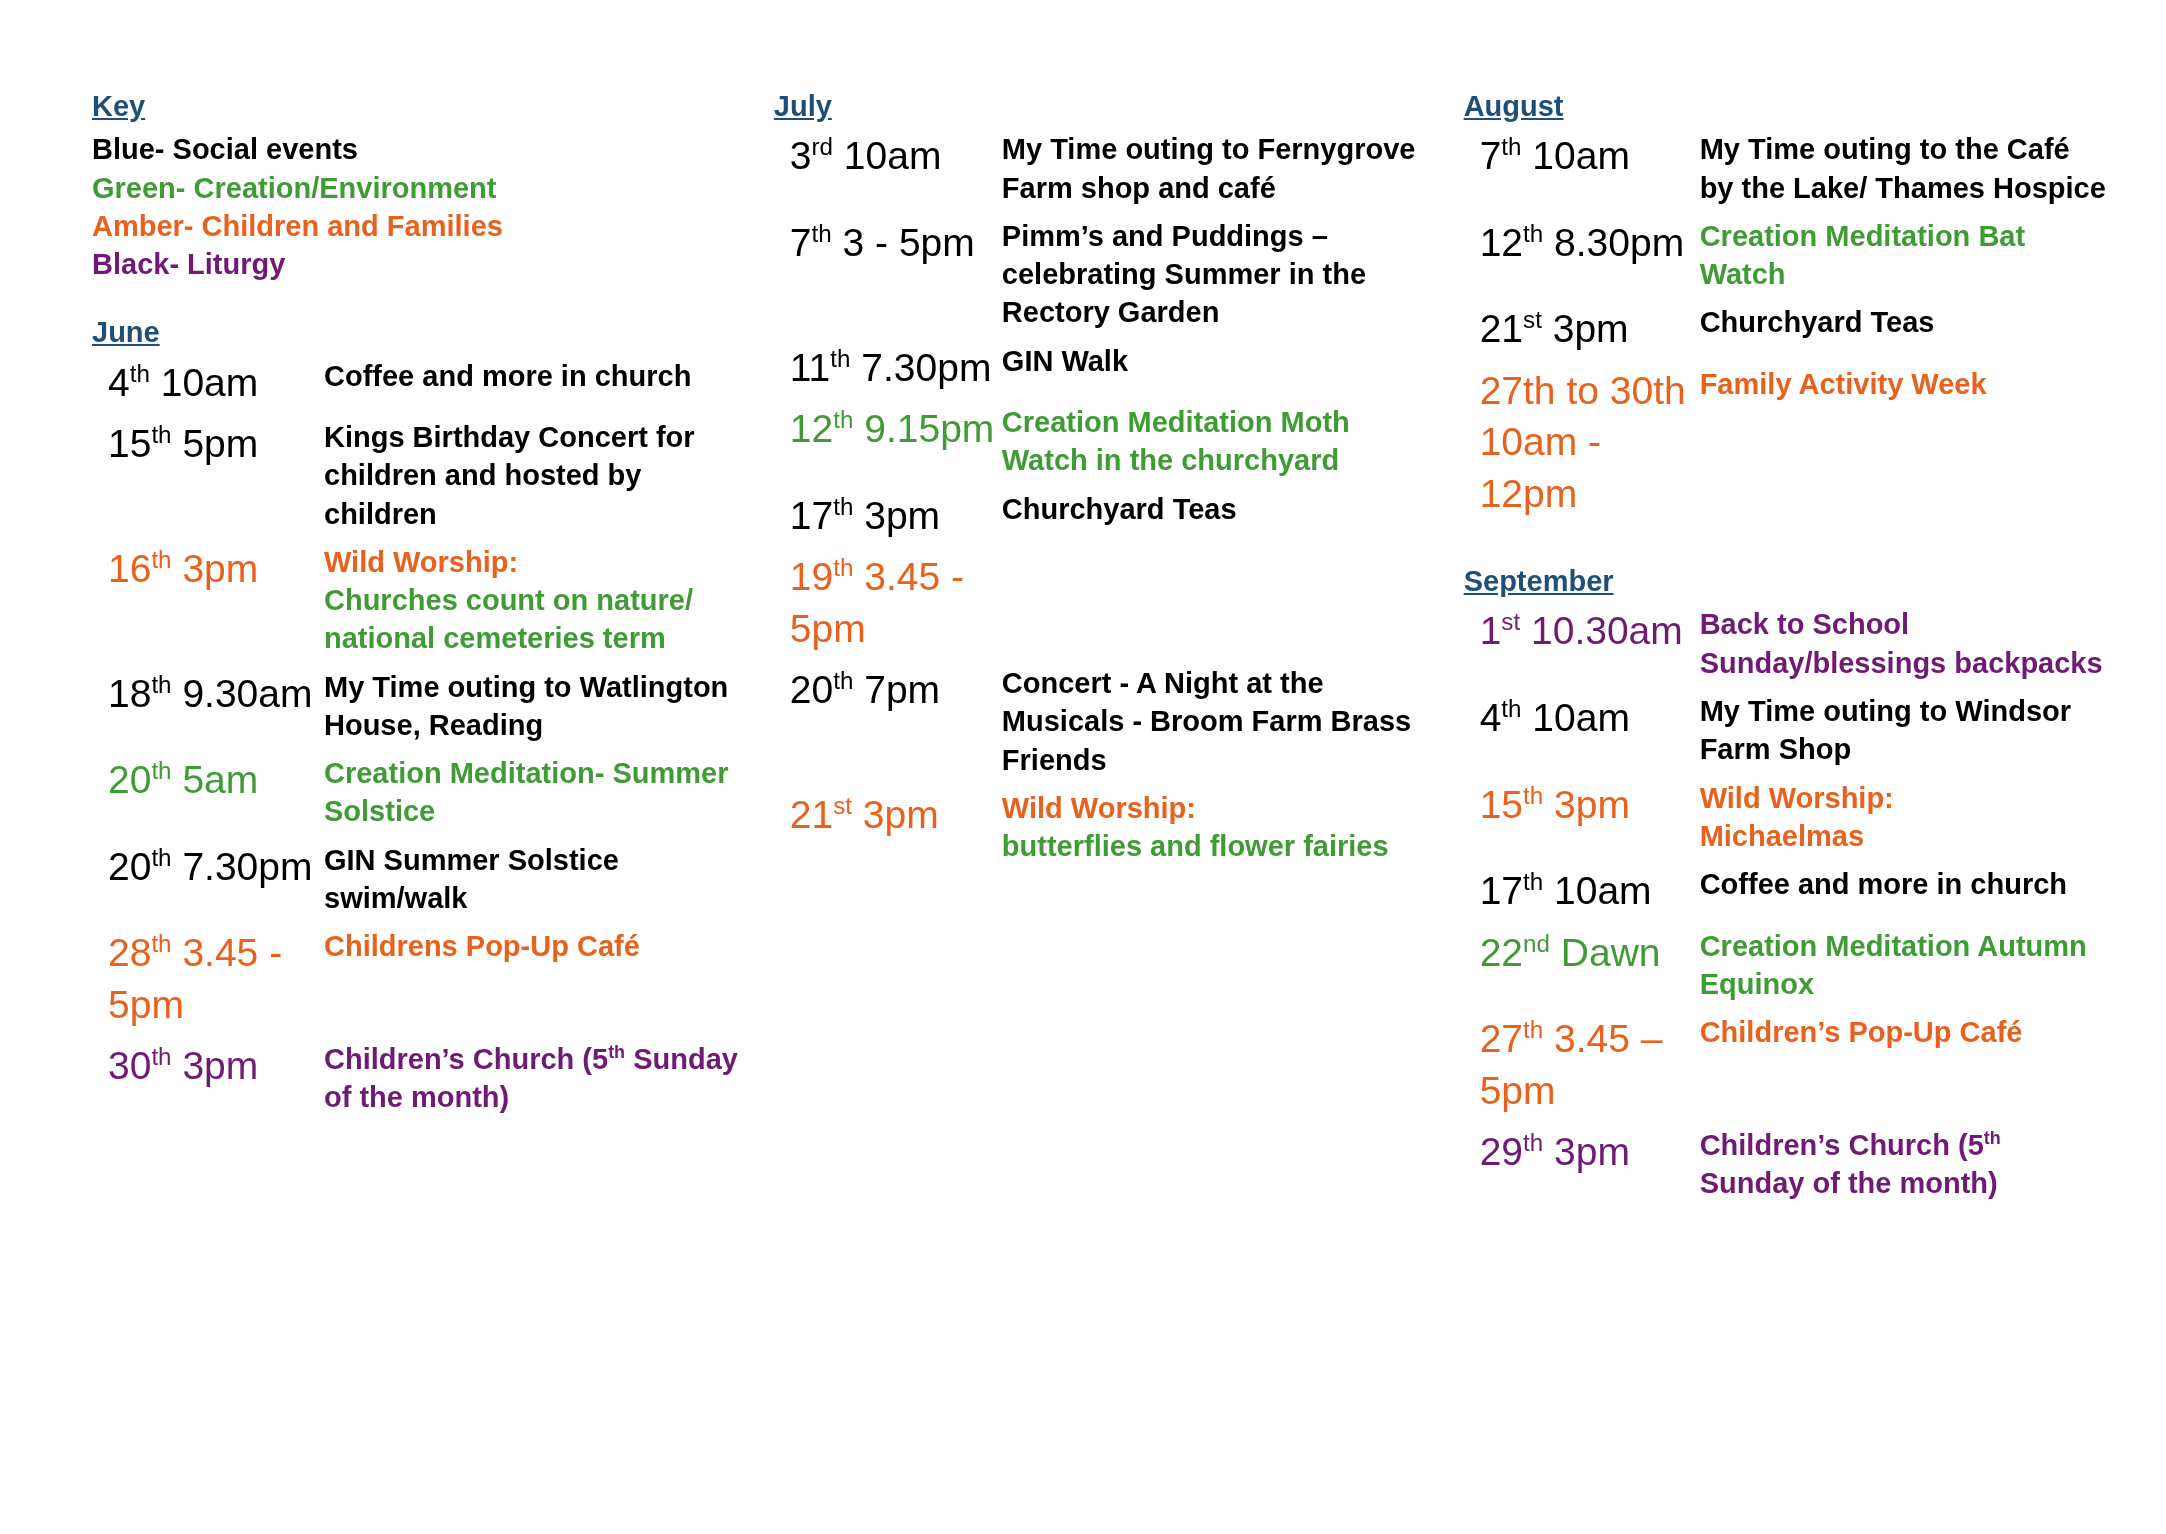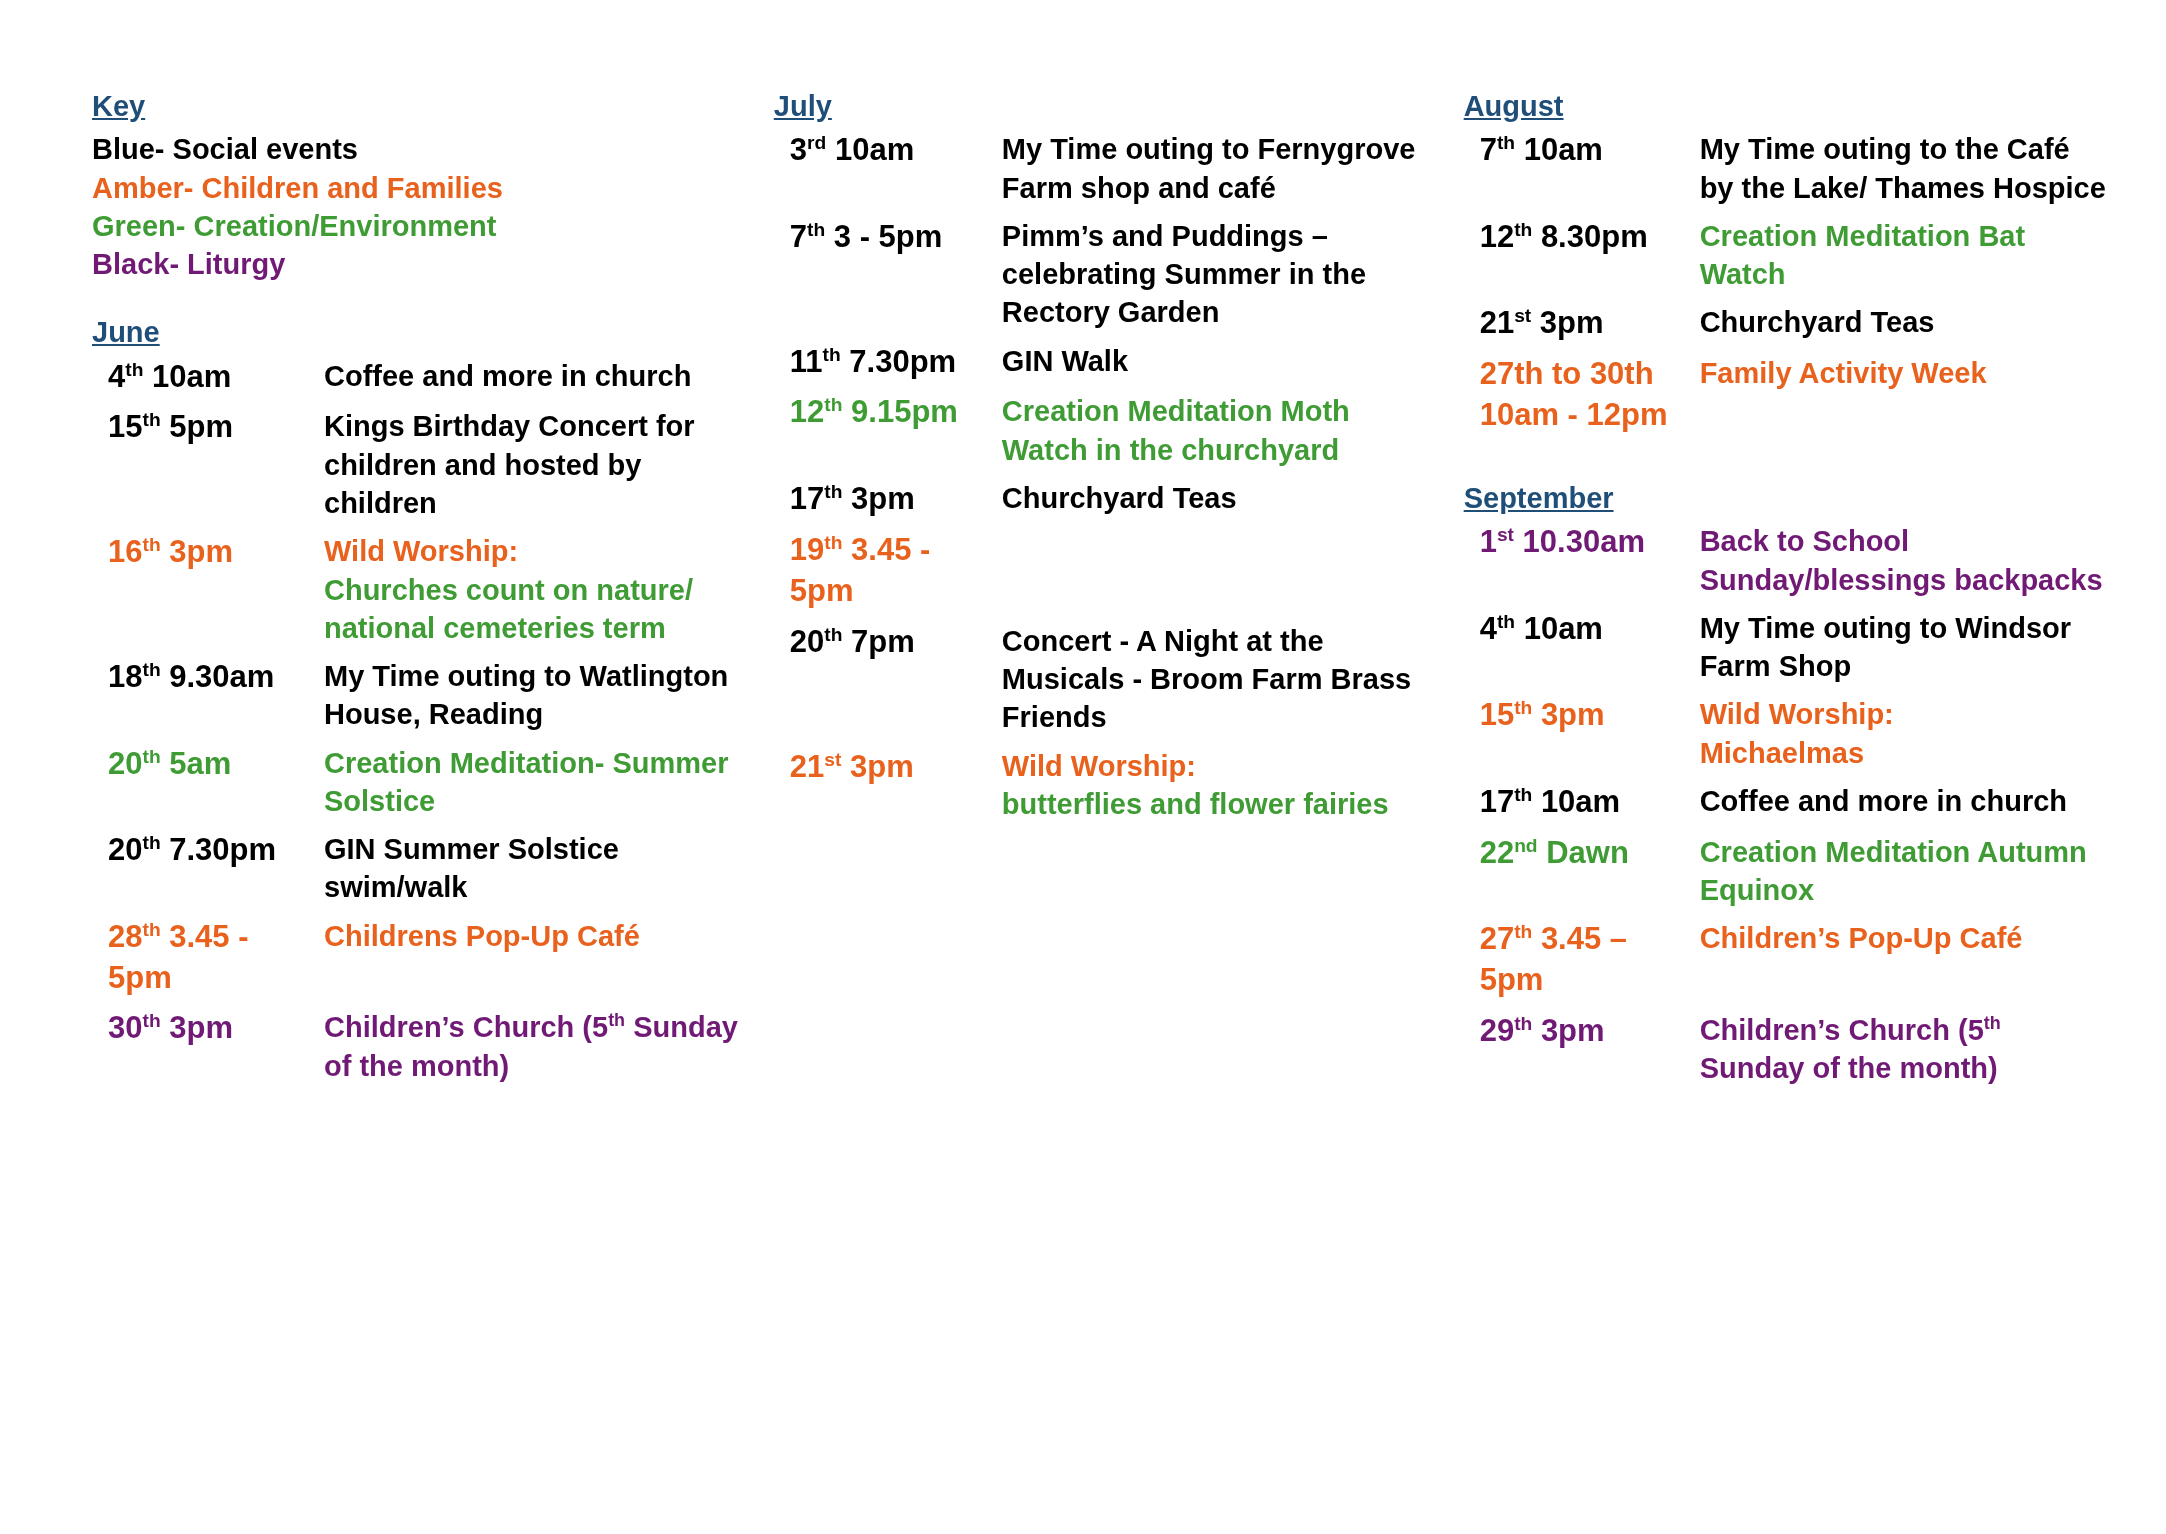--- a/index.html
+++ b/index.html
@@ -50,22 +50,22 @@
     line-height: 1.32;
     white-space: nowrap;
   }
 
   .event {
     display: flex;
     align-items: flex-start;
     margin-bottom: 10px;
   }
   .event .when {
-    font-size: 31px;
-    font-weight: bold;
+    font-size: 39px;
+    font-weight: normal;
     line-height: 1.32;
     width: 232px;
     flex: 0 0 232px;
     padding-left: 16px;
     box-sizing: border-box;
   }
   .event .what {
     font-size: 29px;
     font-weight: bold;
     line-height: 1.32;
@@ -93,22 +93,22 @@
 <body>
 
 <div class="page">
   <div class="columns">
 
     <div class="col col-1">
 
       <div class="key-block">
         <div class="month-head">Key</div>
         <div class="key-line c-blue">Blue- Social events</div>
+        <div class="key-line c-green">Green- Creation/Environment</div>
         <div class="key-line c-amber">Amber- Children and Families</div>
-        <div class="key-line c-green">Green- Creation/Environment</div>
         <div class="key-line c-black">Black- Liturgy</div>
       </div>
 
       <div class="spacer-sm"></div>
 
       <div class="month-head">June</div>
 
       <div class="event">
         <div class="when c-blue">4<sup>th</sup> 10am</div>
         <div class="what c-blue">Coffee and more in church</div>

